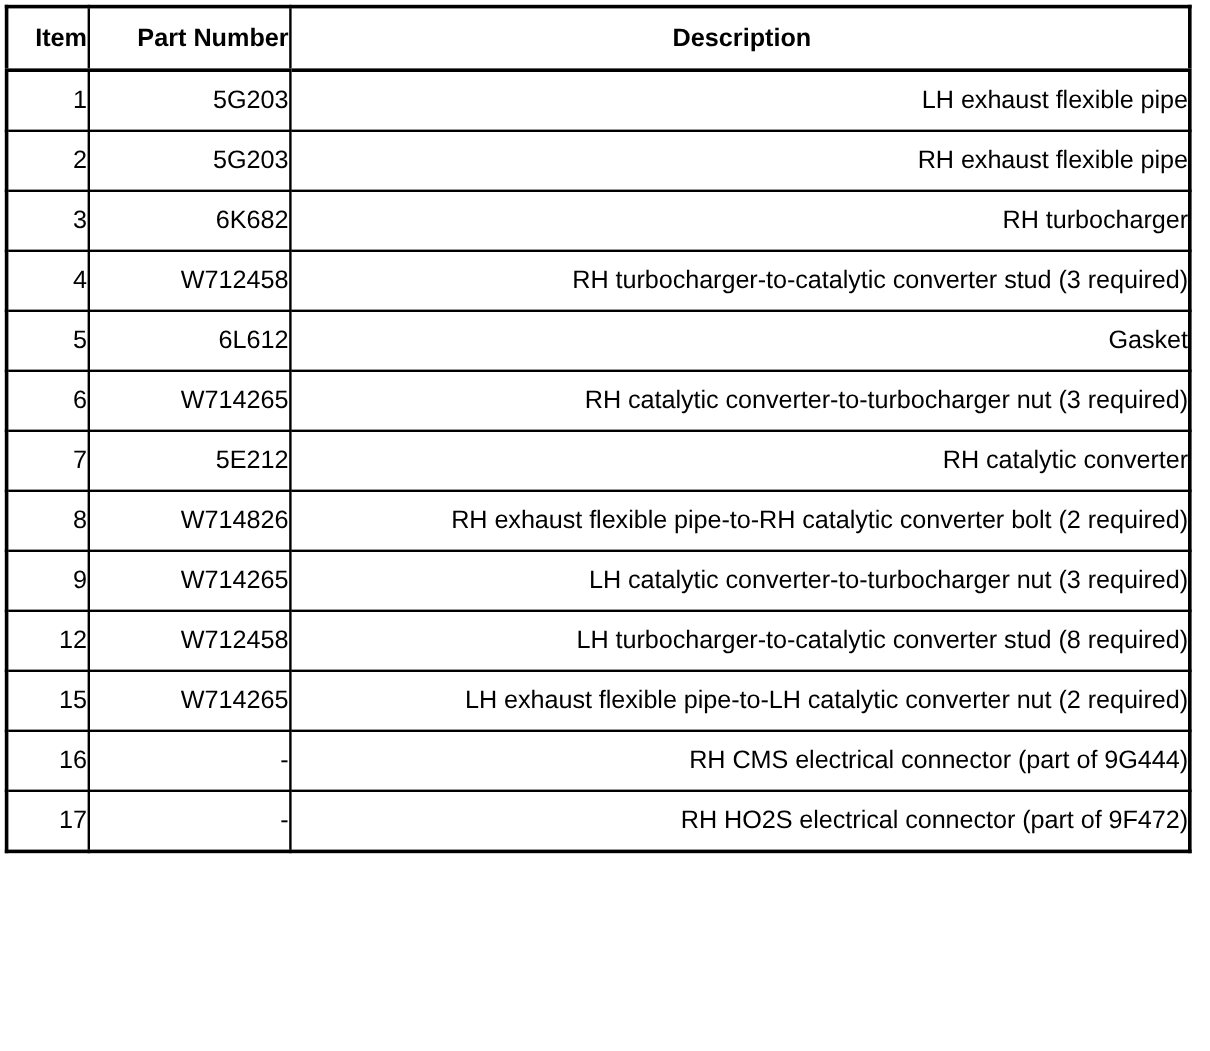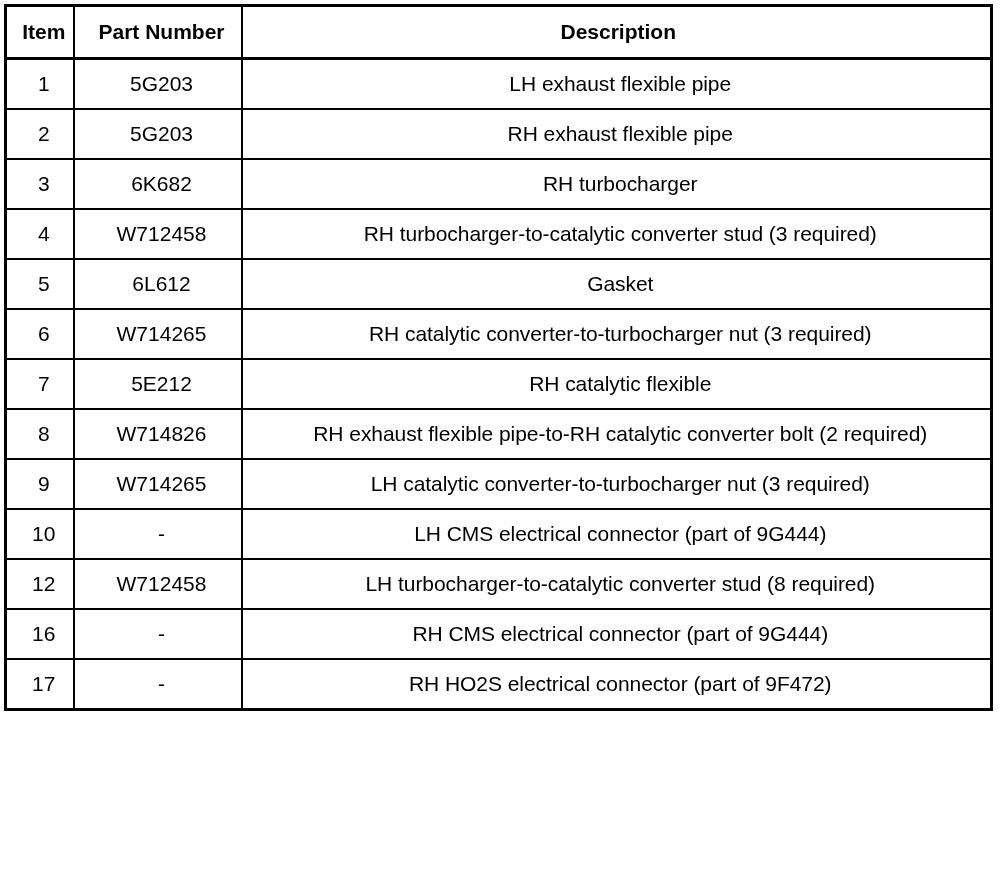--- a/index.html
+++ b/index.html
@@ -35,21 +35,21 @@
   table.parts-table col.c-desc    { width: 750px; }
 
   table.parts-table th,
   table.parts-table td {
     border: 2px solid #000000;
     padding: 0 0 0 8px;
     height: 48px;
     line-height: 48px;
     font-size: 21px;
     font-weight: normal;
-    text-align: center;
+    text-align: right;
     vertical-align: middle;
     white-space: nowrap;
     overflow: hidden;
     background: #ffffff;
   }
   table.parts-table thead th {
     font-weight: bold;
     height: 50px;
     line-height: 50px;
     border-bottom-width: 3px;
@@ -106,41 +106,41 @@
           <td class="td-desc">Gasket</td>
         </tr>
         <tr>
           <td class="td-item">6</td>
           <td class="td-part">W714265</td>
           <td class="td-desc">RH catalytic converter-to-turbocharger nut (3 required)</td>
         </tr>
         <tr>
           <td class="td-item">7</td>
           <td class="td-part">5E212</td>
-          <td class="td-desc">RH catalytic flexible</td>
+          <td class="td-desc">RH catalytic converter</td>
         </tr>
         <tr>
           <td class="td-item">8</td>
           <td class="td-part">W714826</td>
           <td class="td-desc">RH exhaust flexible pipe-to-RH catalytic converter bolt (2 required)</td>
         </tr>
         <tr>
           <td class="td-item">9</td>
           <td class="td-part">W714265</td>
           <td class="td-desc">LH catalytic converter-to-turbocharger nut (3 required)</td>
         </tr>
         <tr>
-          <td class="td-item">10</td>
-          <td class="td-part">-</td>
-          <td class="td-desc">LH CMS electrical connector (part of 9G444)</td>
-        </tr>
-        <tr>
           <td class="td-item">12</td>
           <td class="td-part">W712458</td>
           <td class="td-desc">LH turbocharger-to-catalytic converter stud (8 required)</td>
+        </tr>
+        <tr>
+          <td class="td-item">15</td>
+          <td class="td-part">W714265</td>
+          <td class="td-desc">LH exhaust flexible pipe-to-LH catalytic converter nut (2 required)</td>
         </tr>
         <tr>
           <td class="td-item">16</td>
           <td class="td-part">-</td>
           <td class="td-desc">RH CMS electrical connector (part of 9G444)</td>
         </tr>
         <tr>
           <td class="td-item">17</td>
           <td class="td-part">-</td>
           <td class="td-desc">RH HO2S electrical connector (part of 9F472)</td>

